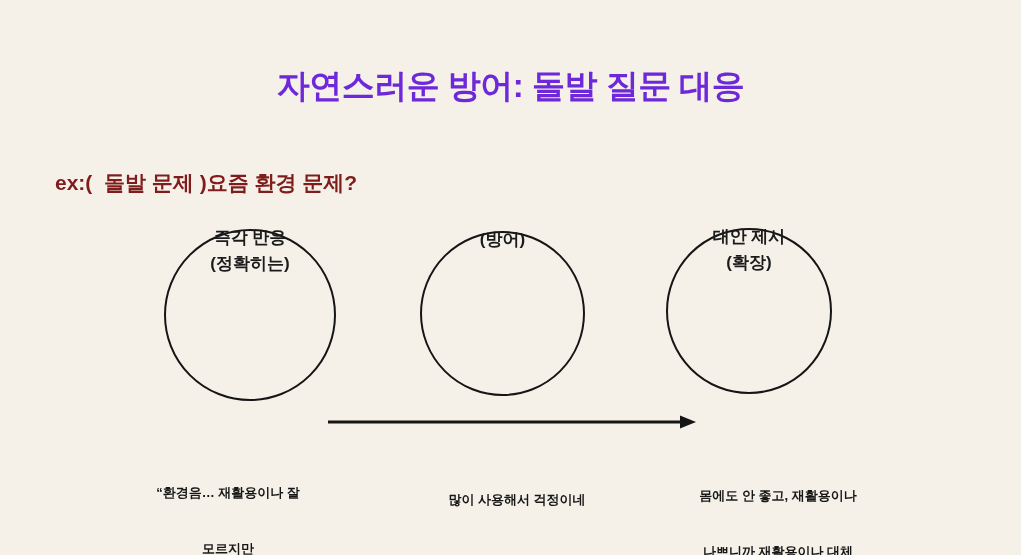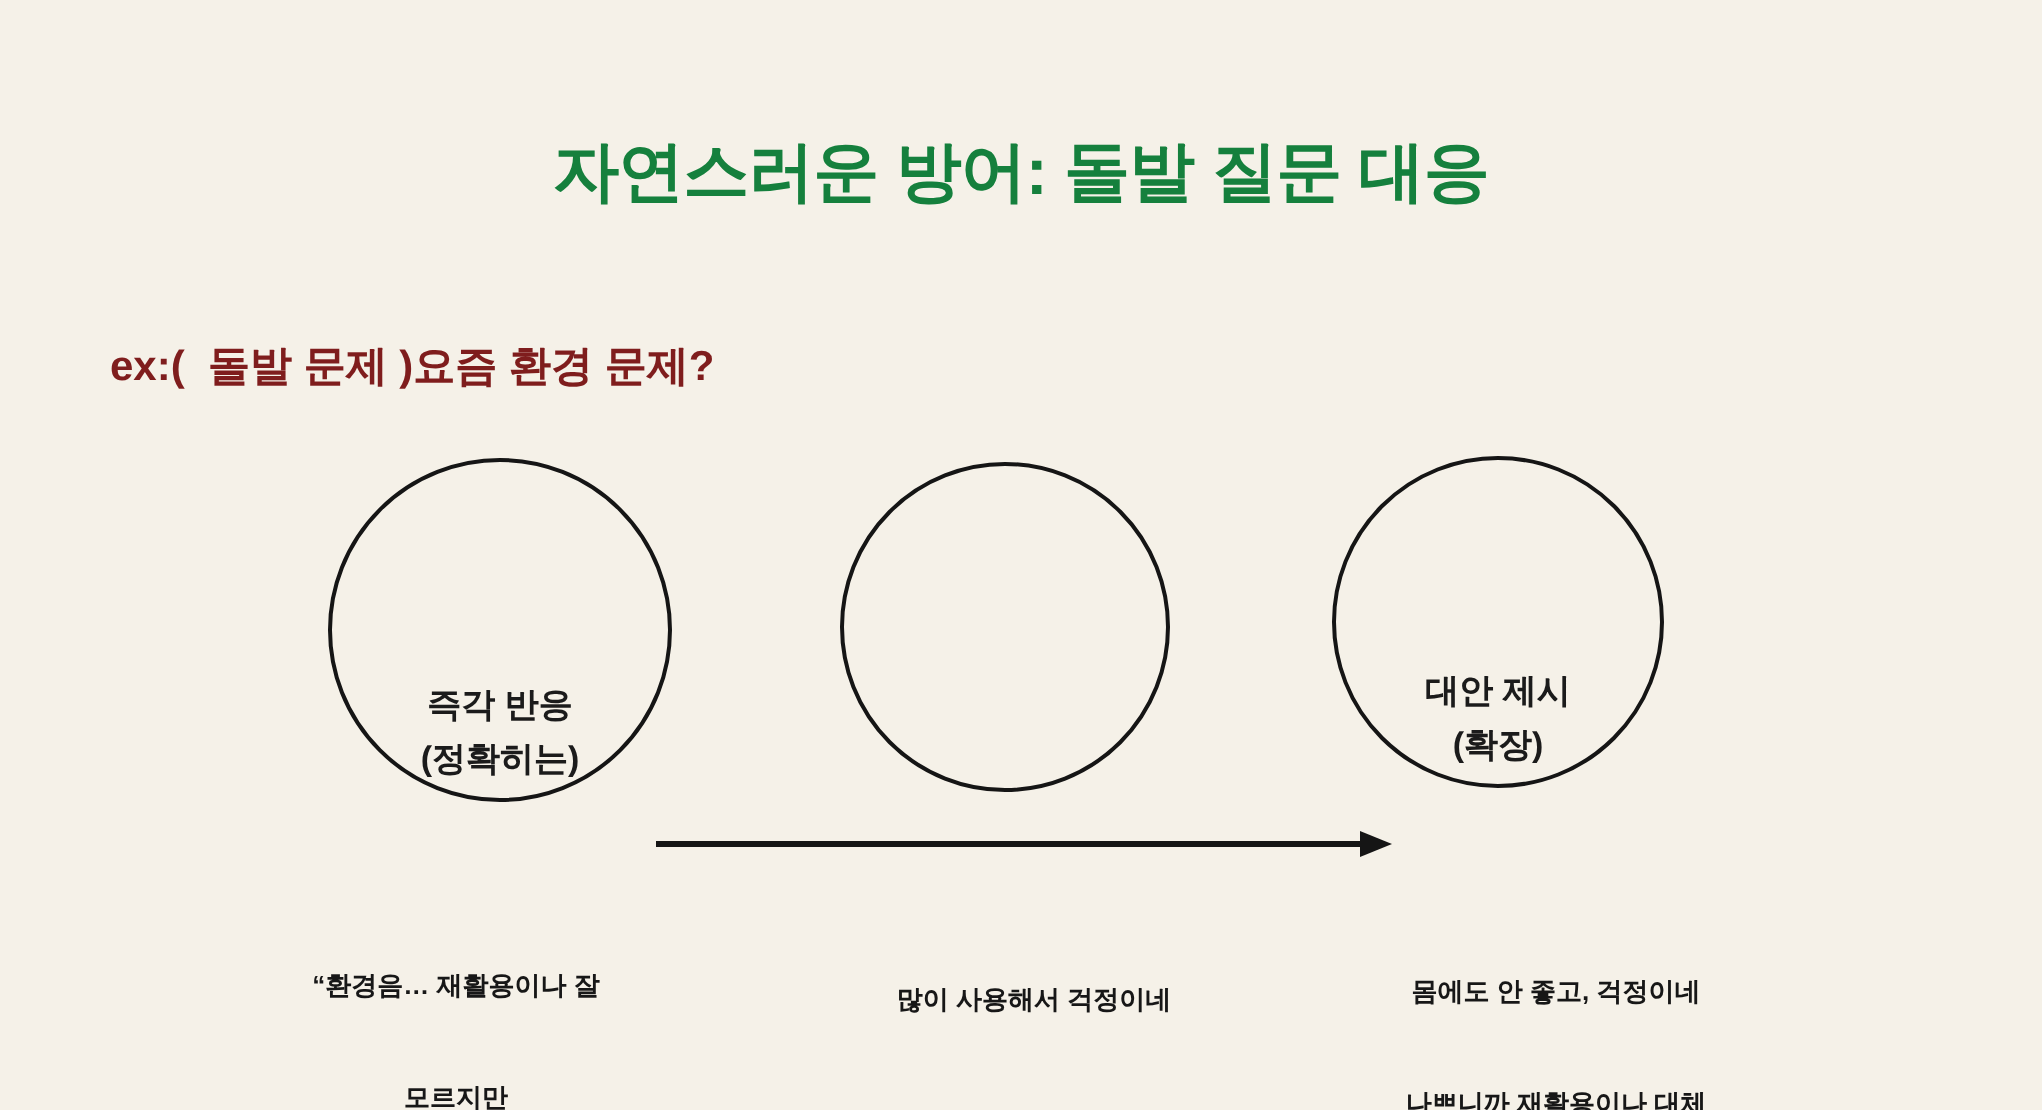--- a/index.html
+++ b/index.html
@@ -21,38 +21,38 @@
   .title {
     position: absolute;
     top: 64px;
     left: 0;
     width: 1021px;
     margin: 0;
     text-align: center;
     font-size: 33px;
     font-weight: 800;
     letter-spacing: -0.5px;
-    color: #15803d;
+    color: #6d28d9;
   }
   .ex-line {
     position: absolute;
     top: 169px;
     left: 55px;
     font-size: 21px;
     font-weight: 700;
     color: #7f1d1d;
     white-space: pre;
   }
   .circle {
     position: absolute;
     border: 2px solid #151515;
     border-radius: 50%;
     background: transparent;
     display: flex;
-    align-items: flex-end;
+    align-items: flex-start;
     justify-content: center;
   }
   .circle.c1 { left: 164px; top: 229px; width: 168px; height: 168px; }
   .circle.c2 { left: 420px; top: 231px; width: 161px; height: 161px; }
   .circle.c3 { left: 666px; top: 228px; width: 162px; height: 162px; }
   .circle-label {
     text-align: center;
     font-size: 17px;
     font-weight: 700;
     line-height: 1.55;
@@ -89,20 +89,21 @@
 
   <div class="circle c1">
     <div class="circle-label">
       <div>즉각 반응</div>
       <div>(정확히는)</div>
     </div>
   </div>
 
   <div class="circle c2">
     <div class="circle-label">
+      <div>(방어)</div>
     </div>
   </div>
 
   <div class="circle c3">
     <div class="circle-label">
       <div>대안 제시</div>
       <div>(확장)</div>
     </div>
   </div>
 
@@ -114,18 +115,18 @@
   <div class="caption cap1">
     <div>“환경음… 재활용이나 잘</div>
     <div>모르지만</div>
   </div>
 
   <div class="caption cap2">
     <div>많이 사용해서 걱정이네</div>
   </div>
 
   <div class="caption cap3">
-    <div>몸에도 안 좋고, 걱정이네</div>
+    <div>몸에도 안 좋고, 재활용이나</div>
     <div>나쁘니까 재활용이나 대체</div>
     
   </div>
 
 </div>
 
 </body></html>

